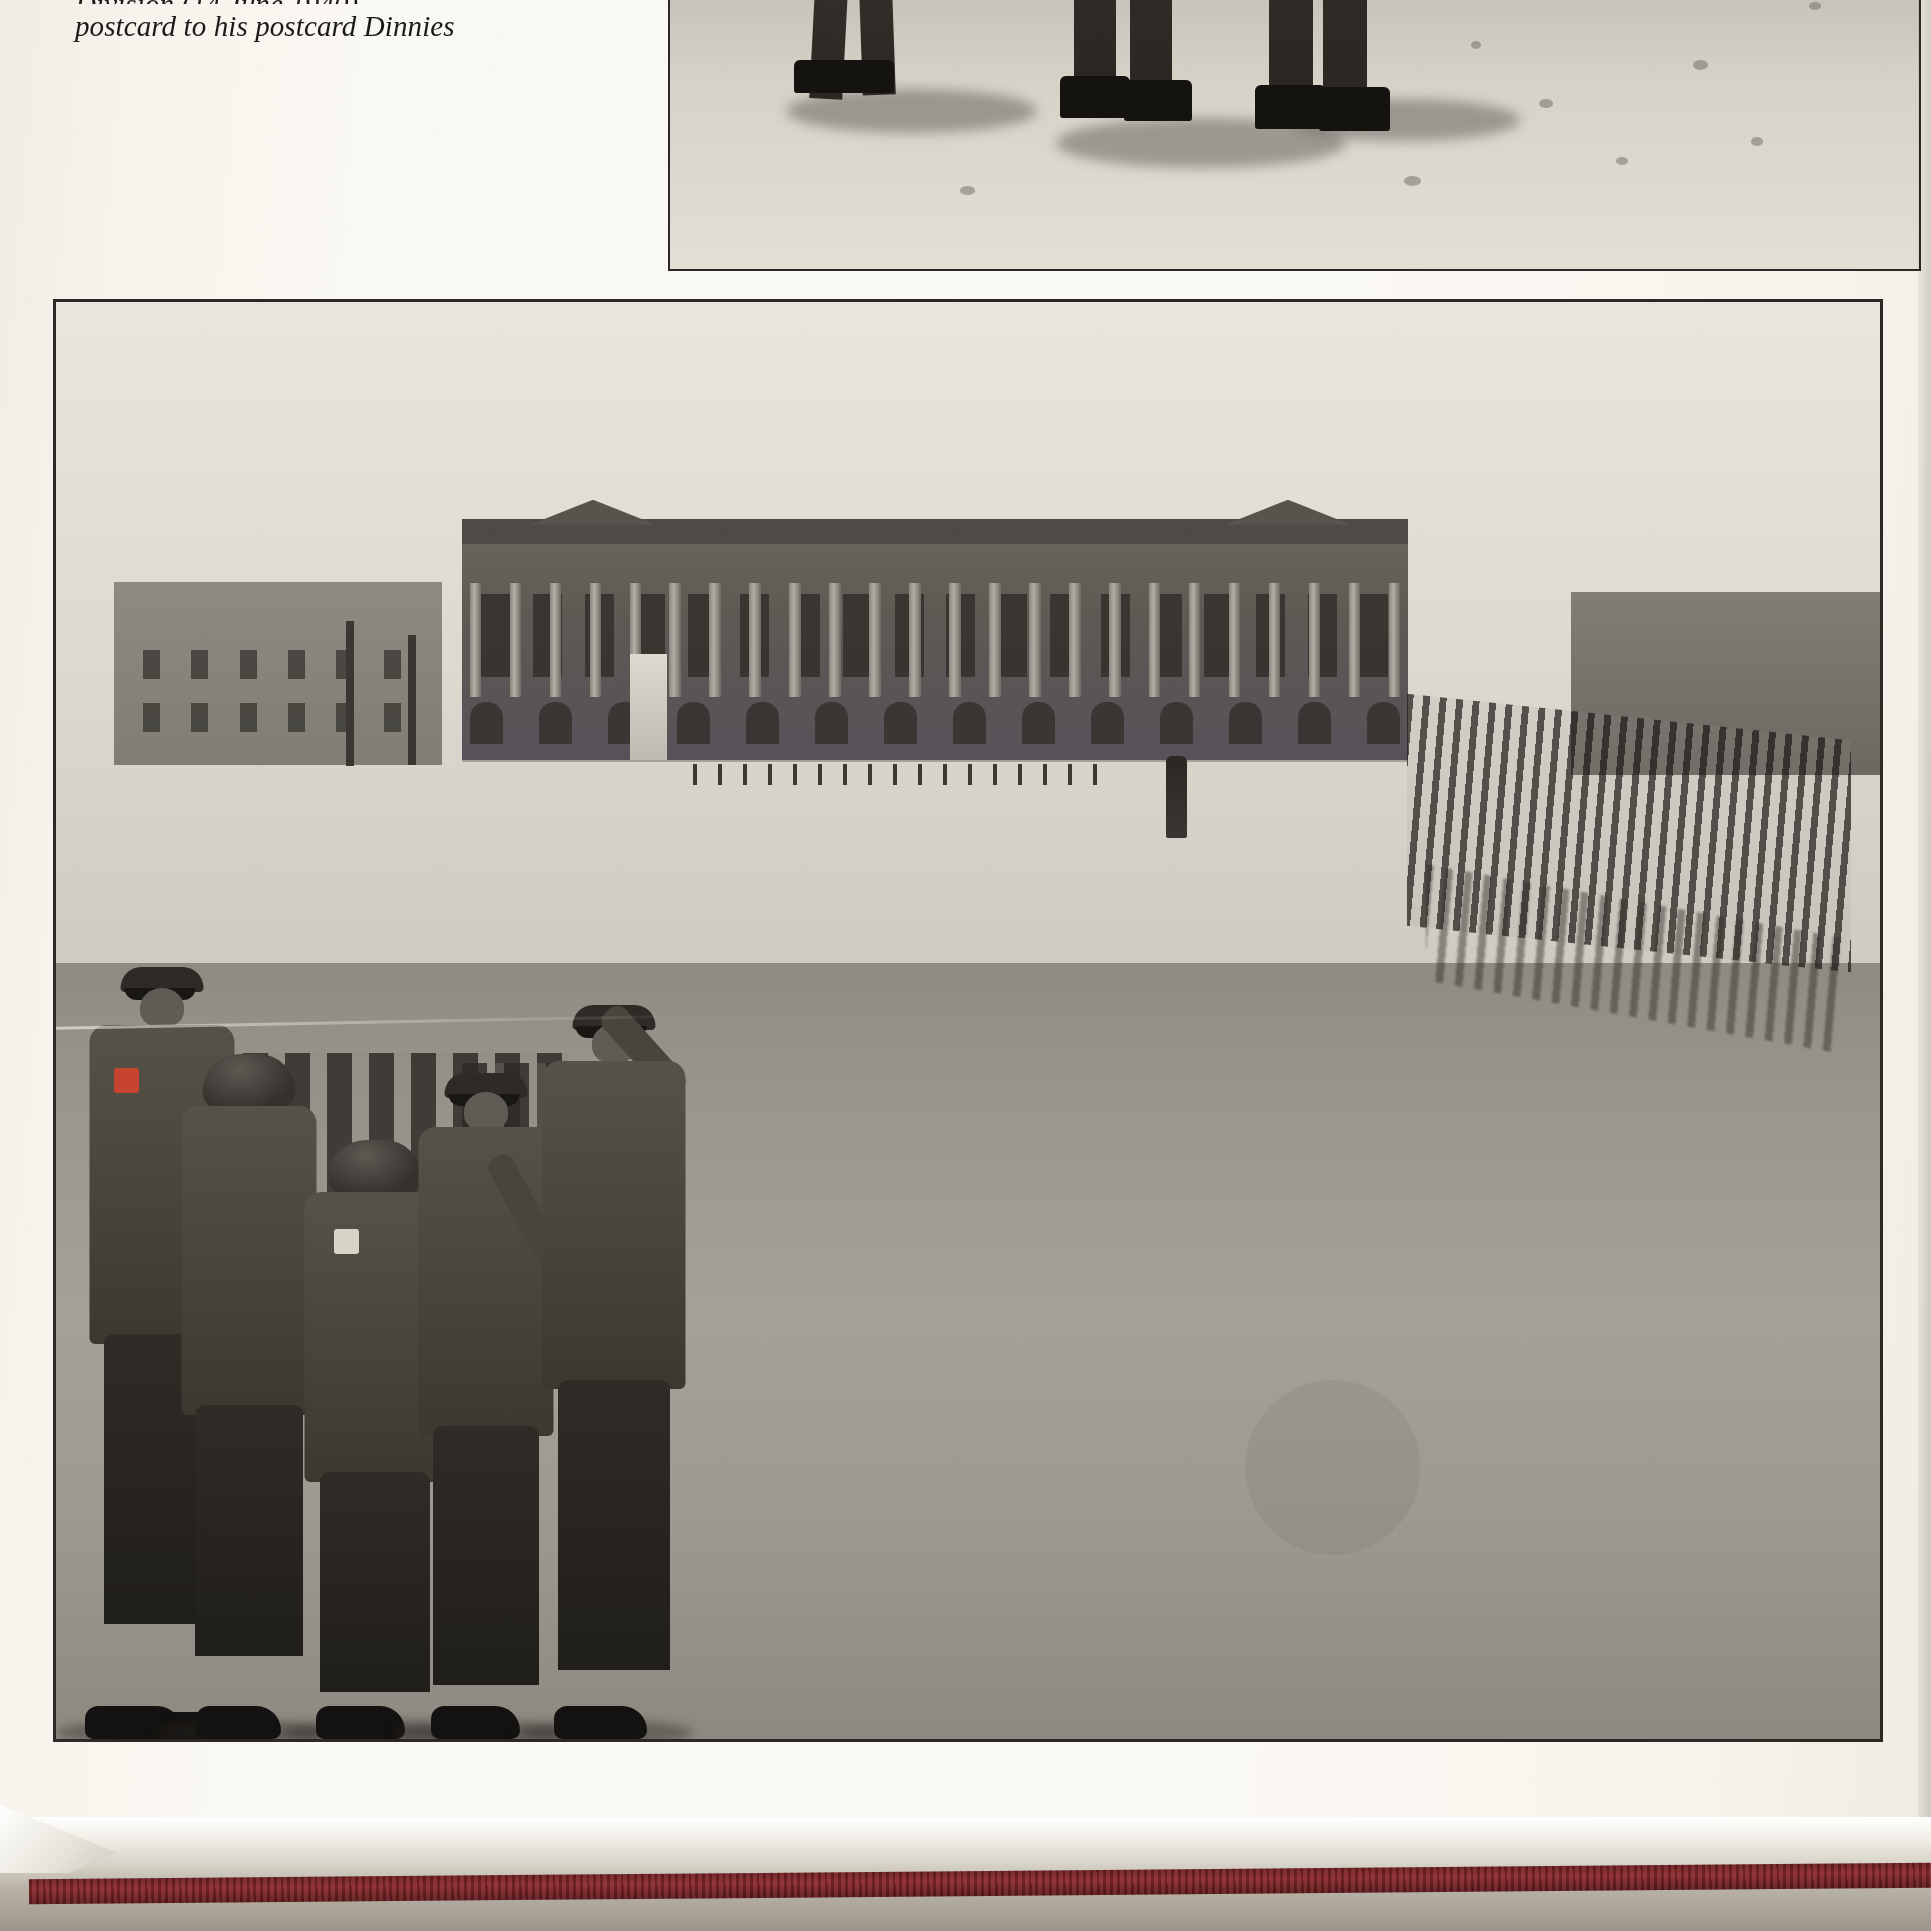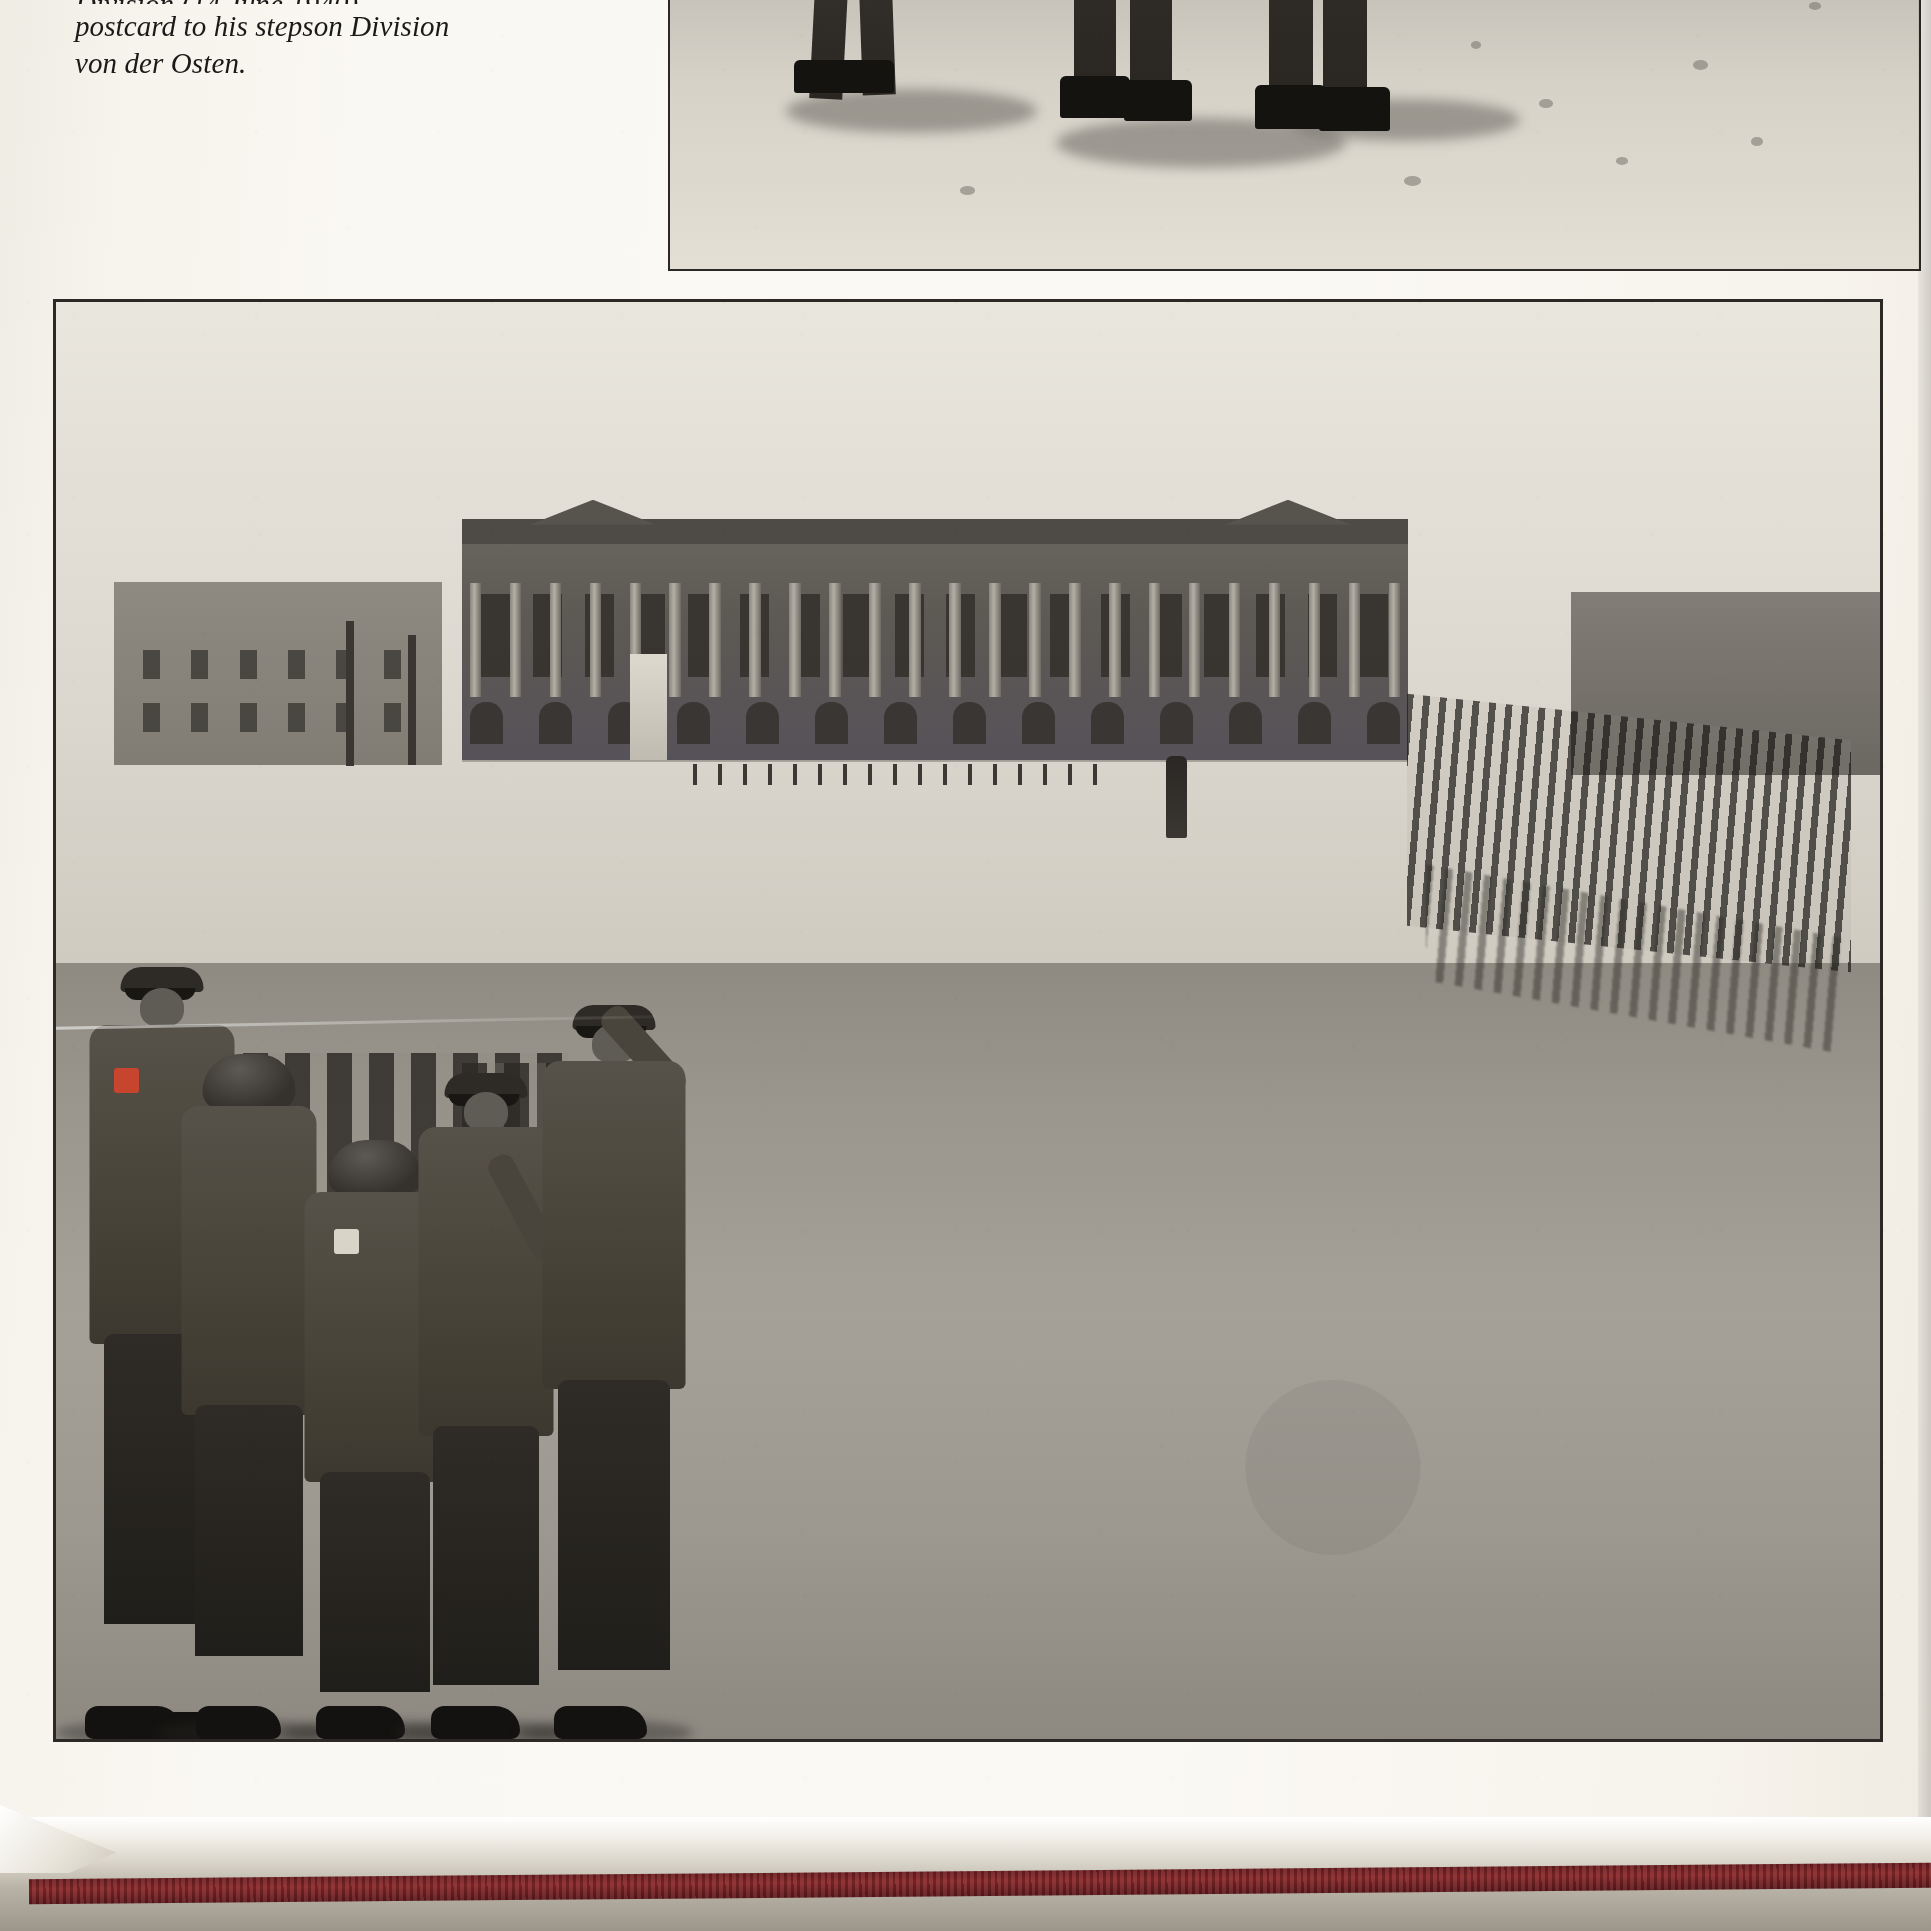--- a/index.html
+++ b/index.html
@@ -422,22 +422,21 @@
     background: linear-gradient(90deg, rgba(0,0,0,.05), rgba(0,0,0,.15));
   }
 </style>
 </head>
 <body>
 
 <div class="page">
 
   <div class="caption">
     <span class="line clipped">Division (14 June 1940),</span>
-    <span class="line">postcard to his stepson Division</span>
-    <span class="line">von der Osten.</span>
+    <span class="line">postcard to his postcard Dinnies</span>
   </div>
 
   <div class="photo-top">
     <div class="inner">
       <div class="shadow-blob" style="left:116px; top:666px; width:251px; height:44px;"></div>
       <div class="shadow-blob" style="left:386px; top:695px; width:290px; height:50px;"></div>
       <div class="shadow-blob" style="left:618px; top:676px; width:232px; height:42px;"></div>
 
       <div class="leg" style="left:145px; top:454px; width:33px; height:222px; transform:rotate(3deg);"></div>
       <div class="leg" style="left:189px; top:454px; width:33px; height:218px; transform:rotate(-2deg);"></div>

